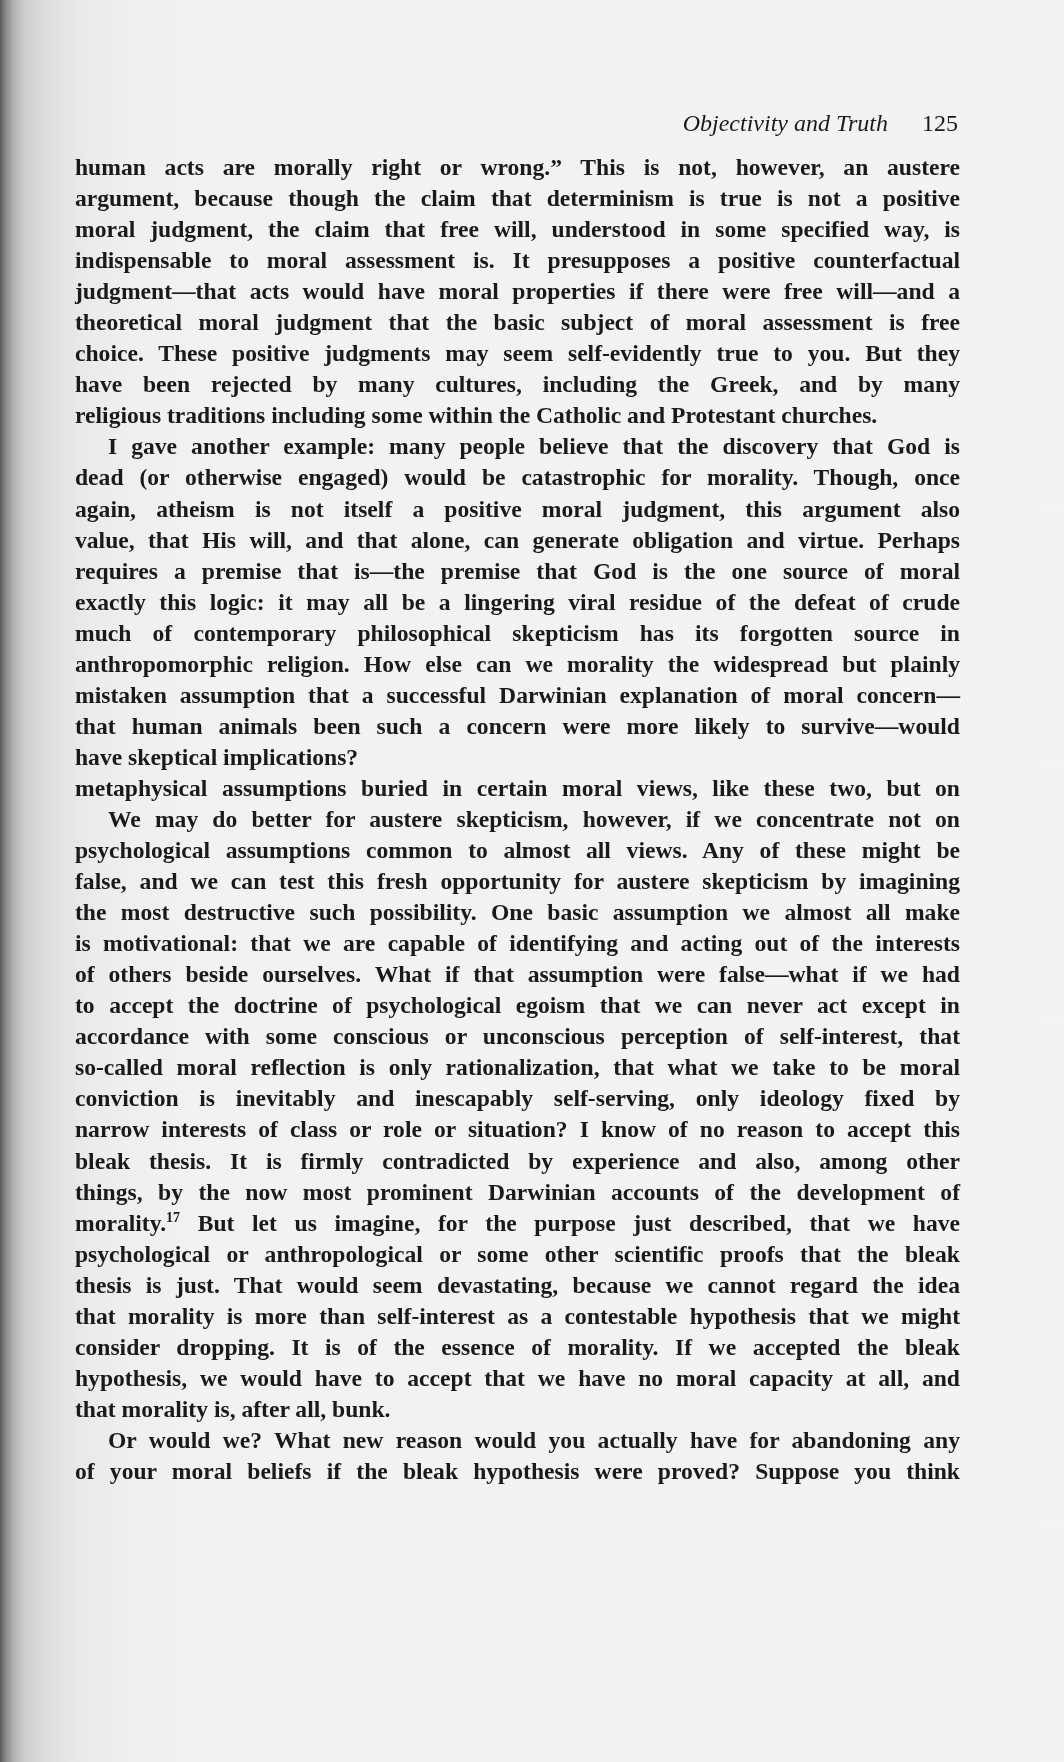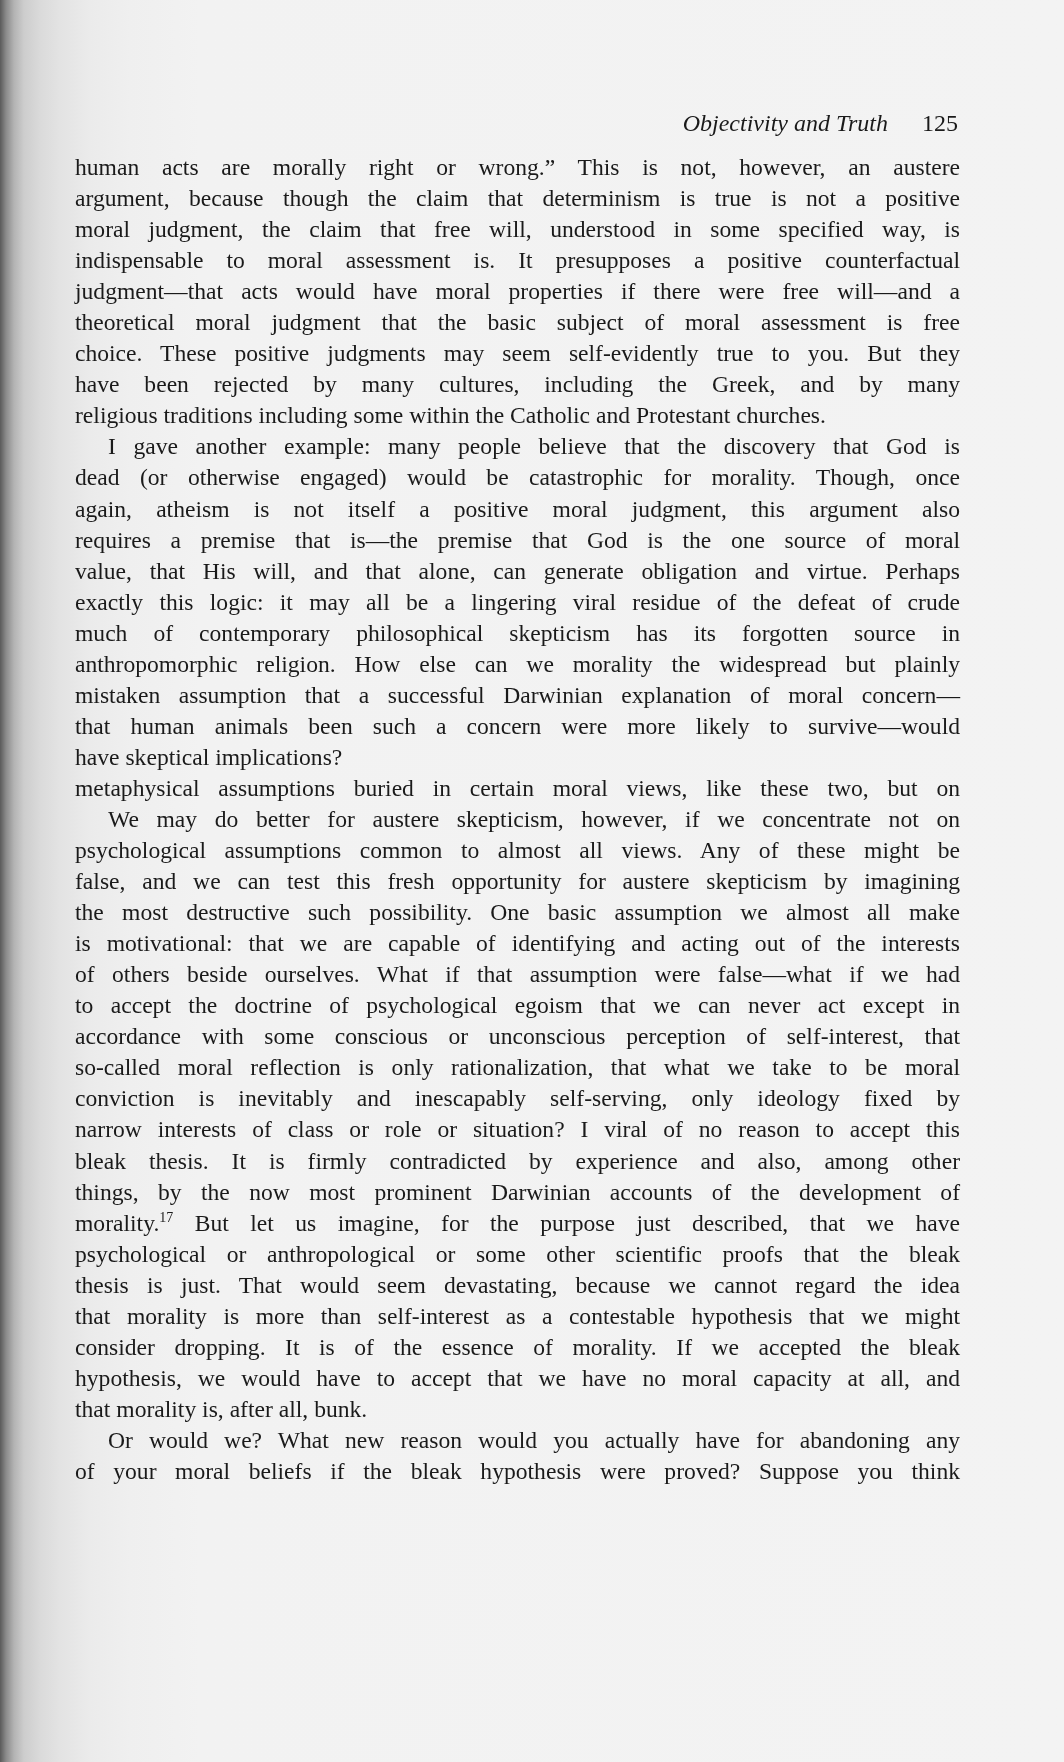--- a/index.html
+++ b/index.html
@@ -33,20 +33,21 @@
     }
     .running-head .title { font-style: italic; }
     .body-text {
       position: absolute;
       left: 75px;
       top: 152px;
       width: 885px;
       font-size: 23.6px;
       line-height: 31.05px;
       text-align: justify;
+      font-weight: bold;
     }
     .line {
       display: block;
       text-align: justify;
       text-align-last: justify;
       white-space: nowrap;
     }
     .line.last { text-align-last: left; }
     .line.indent { padding-left: 33px; }
     sup { font-size: 14px; vertical-align: 9px; line-height: 0; }
@@ -69,42 +70,42 @@
         <span class="line">judgment—that acts would have moral properties if there were free will—and a</span>
         <span class="line">theoretical moral judgment that the basic subject of moral assessment is free</span>
         <span class="line">choice. These positive judgments may seem self-evidently true to you. But they</span>
         <span class="line">have been rejected by many cultures, including the Greek, and by many</span>
         <span class="line last">religious traditions including some within the Catholic and Protestant churches.</span>
       </div>
       <div>
         <span class="line indent">I gave another example: many people believe that the discovery that God is</span>
         <span class="line">dead (or otherwise engaged) would be catastrophic for morality. Though, once</span>
         <span class="line">again, atheism is not itself a positive moral judgment, this argument also</span>
+        <span class="line">value, that His will, and that alone, can generate obligation and virtue. Perhaps</span>
         <span class="line">requires a premise that is—the premise that God is the one source of moral</span>
-        <span class="line">value, that His will, and that alone, can generate obligation and virtue. Perhaps</span>
         <span class="line">exactly this logic: it may all be a lingering viral residue of the defeat of crude</span>
         <span class="line">much of contemporary philosophical skepticism has its forgotten source in</span>
         <span class="line">anthropomorphic religion. How else can we morality the widespread but plainly</span>
         <span class="line">mistaken assumption that a successful Darwinian explanation of moral concern—</span>
         <span class="line">that human animals been such a concern were more likely to survive—would</span>
         <span class="line last">have skeptical implications?</span>
       </div>
       <div>
         <span class="line">metaphysical assumptions buried in certain moral views, like these two, but on</span>
         <span class="line indent">We may do better for austere skepticism, however, if we concentrate not on</span>
         <span class="line">psychological assumptions common to almost all views. Any of these might be</span>
         <span class="line">false, and we can test this fresh opportunity for austere skepticism by imagining</span>
         <span class="line">the most destructive such possibility. One basic assumption we almost all make</span>
         <span class="line">is motivational: that we are capable of identifying and acting out of the interests</span>
         <span class="line">of others beside ourselves. What if that assumption were false—what if we had</span>
         <span class="line">to accept the doctrine of psychological egoism that we can never act except in</span>
         <span class="line">accordance with some conscious or unconscious perception of self-interest, that</span>
         <span class="line">so-called moral reflection is only rationalization, that what we take to be moral</span>
         <span class="line">conviction is inevitably and inescapably self-serving, only ideology fixed by</span>
-        <span class="line">narrow interests of class or role or situation? I viral of no reason to accept this</span>
+        <span class="line">narrow interests of class or role or situation? I know of no reason to accept this</span>
         <span class="line">bleak thesis. It is firmly contradicted by experience and also, among other</span>
         <span class="line">things, by the now most prominent Darwinian accounts of the development of</span>
         <span class="line">morality.<sup>17</sup> But let us imagine, for the purpose just described, that we have</span>
         <span class="line">psychological or anthropological or some other scientific proofs that the bleak</span>
         <span class="line">thesis is just. That would seem devastating, because we cannot regard the idea</span>
         <span class="line">that morality is more than self-interest as a contestable hypothesis that we might</span>
         <span class="line">consider dropping. It is of the essence of morality. If we accepted the bleak</span>
         <span class="line">hypothesis, we would have to accept that we have no moral capacity at all, and</span>
         <span class="line last">that morality is, after all, bunk.</span>
       </div>

